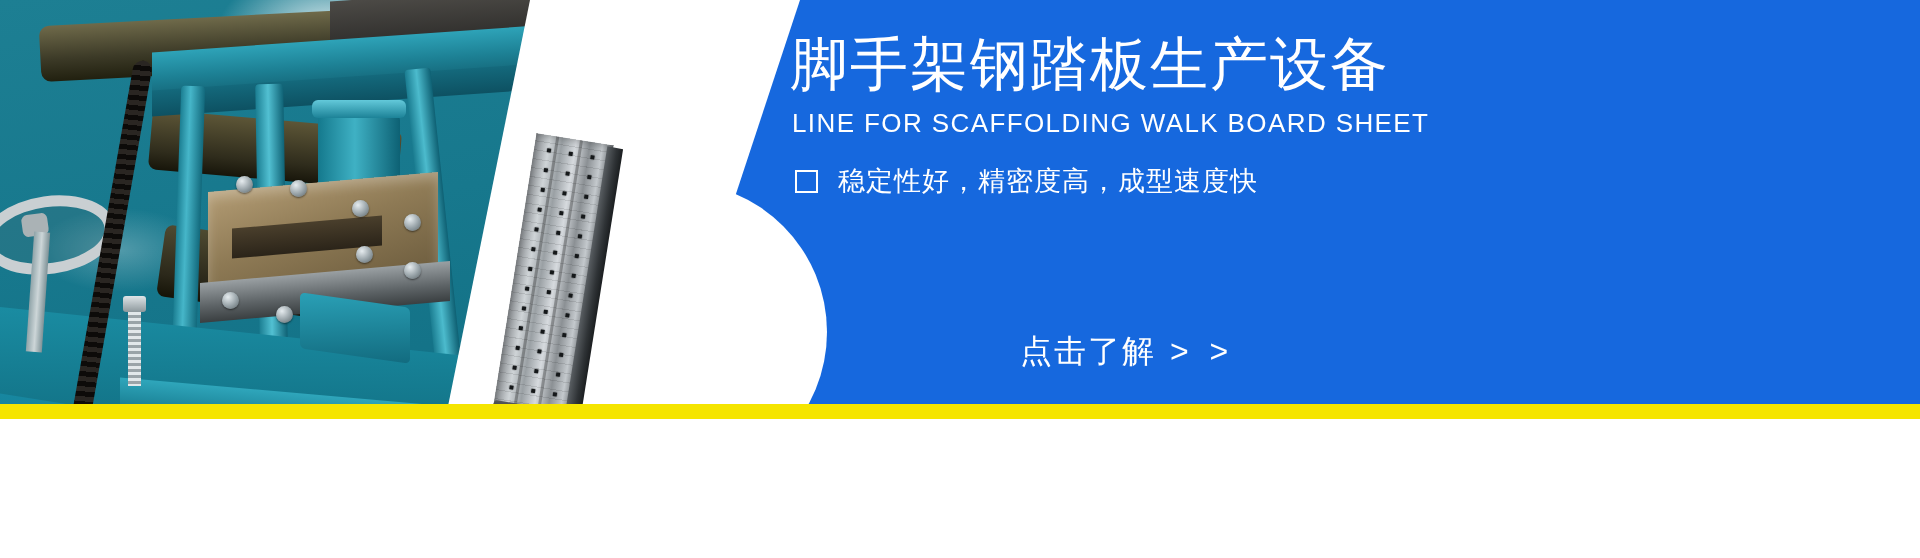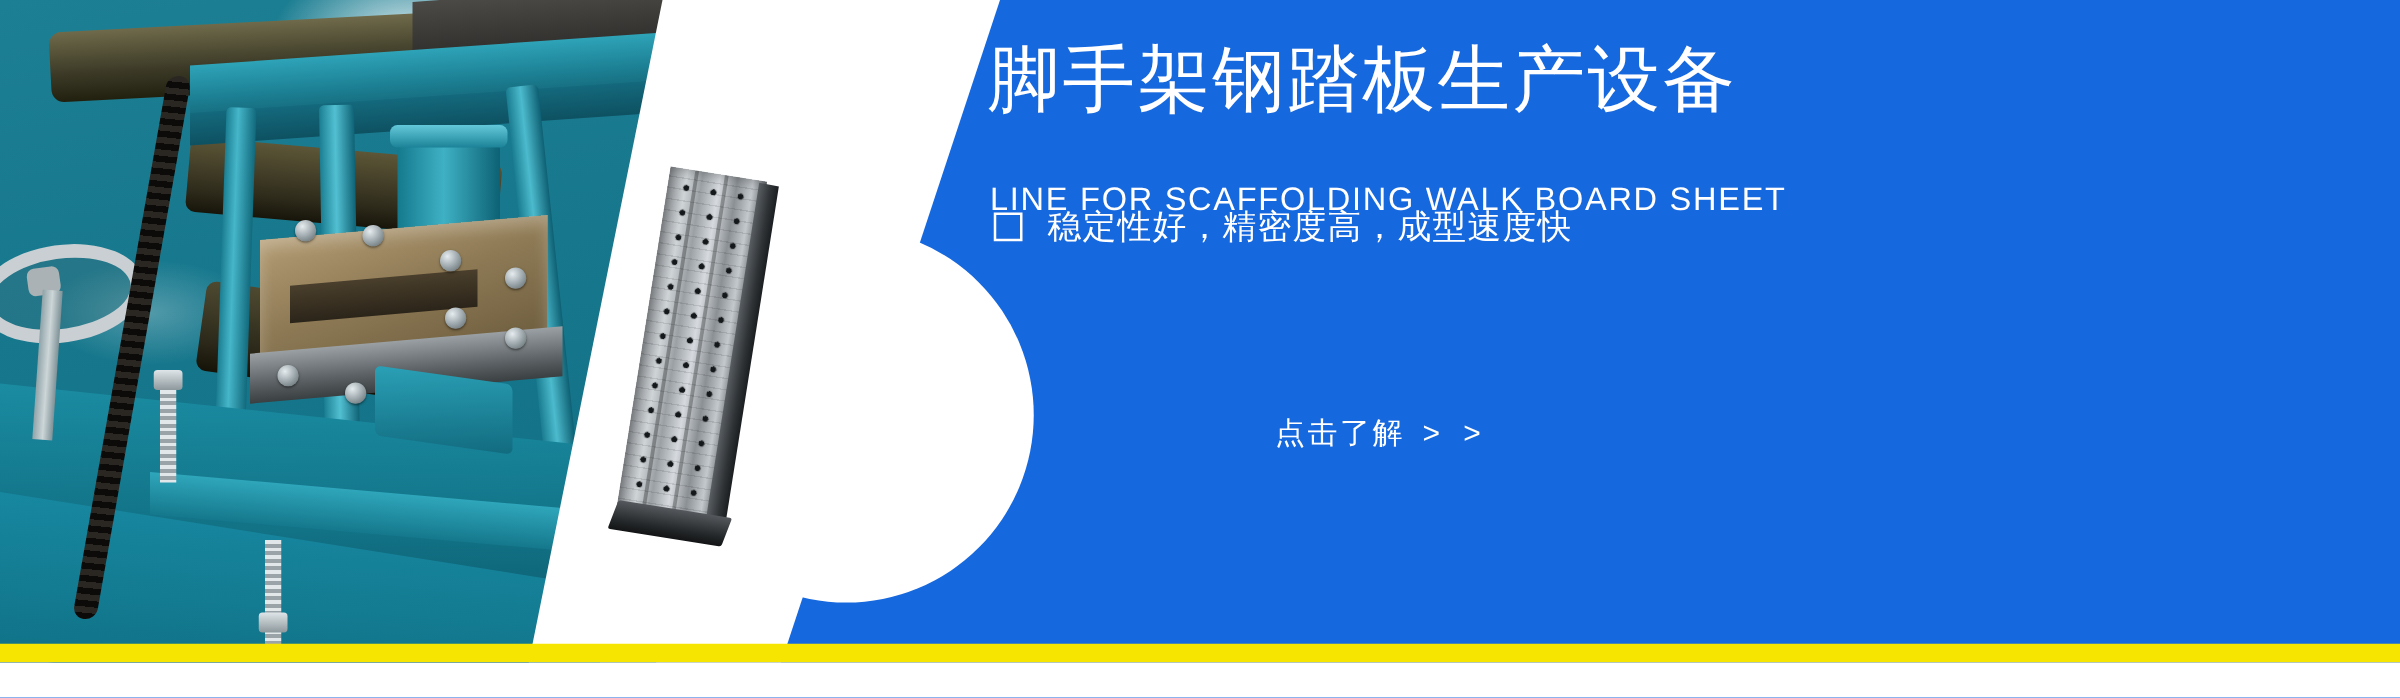--- a/index.html
+++ b/index.html
@@ -4,24 +4,24 @@
 <style>
   html, body {
     margin: 0;
     padding: 0;
     background: #ffffff;
   }
 
   #banner {
     position: relative;
     width: 1920px;
-    height: 530px;
+    height: 419px;
     overflow: hidden;
     font-family: "Liberation Sans", "DejaVu Sans", sans-serif;
-    background: #0c4a6e;
+    background: #8b5cf6;
     user-select: none;
   }
 
   
   .bg-blue {
     position: absolute;
     inset: 0;
     background: #1668DE;
   }
 
@@ -197,21 +197,20 @@
     letter-spacing: 2px;
     white-space: nowrap;
   }
   .subtitle {
     position: absolute;
     left: 792px; top: 108px;
     font-size: 26px;
     color: #ffffff;
     letter-spacing: 1.4px;
     white-space: nowrap;
-    margin-top: 36px;
   }
 
   .bullets {
     position: absolute;
     left: 795px; top: 168px;
     width: 1000px;
   }
   .bullet {
     display: flex;
     align-items: center;
@@ -228,21 +227,21 @@
   .bullet-text {
     font-size: 27px;
     color: #ffffff;
     letter-spacing: 1px;
     line-height: 1;
   }
 
   .cta {
     position: absolute;
     left: 1020px; top: 330px;
-    font-size: 24px;
+    font-size: 32px;
     color: #ffffff;
     letter-spacing: 2px;
     white-space: nowrap;
     cursor: pointer;
   }
   .cta .arrows { margin-left: 14px; letter-spacing: 6px; }
 
   
   .yellow-bar {
     position: absolute;

